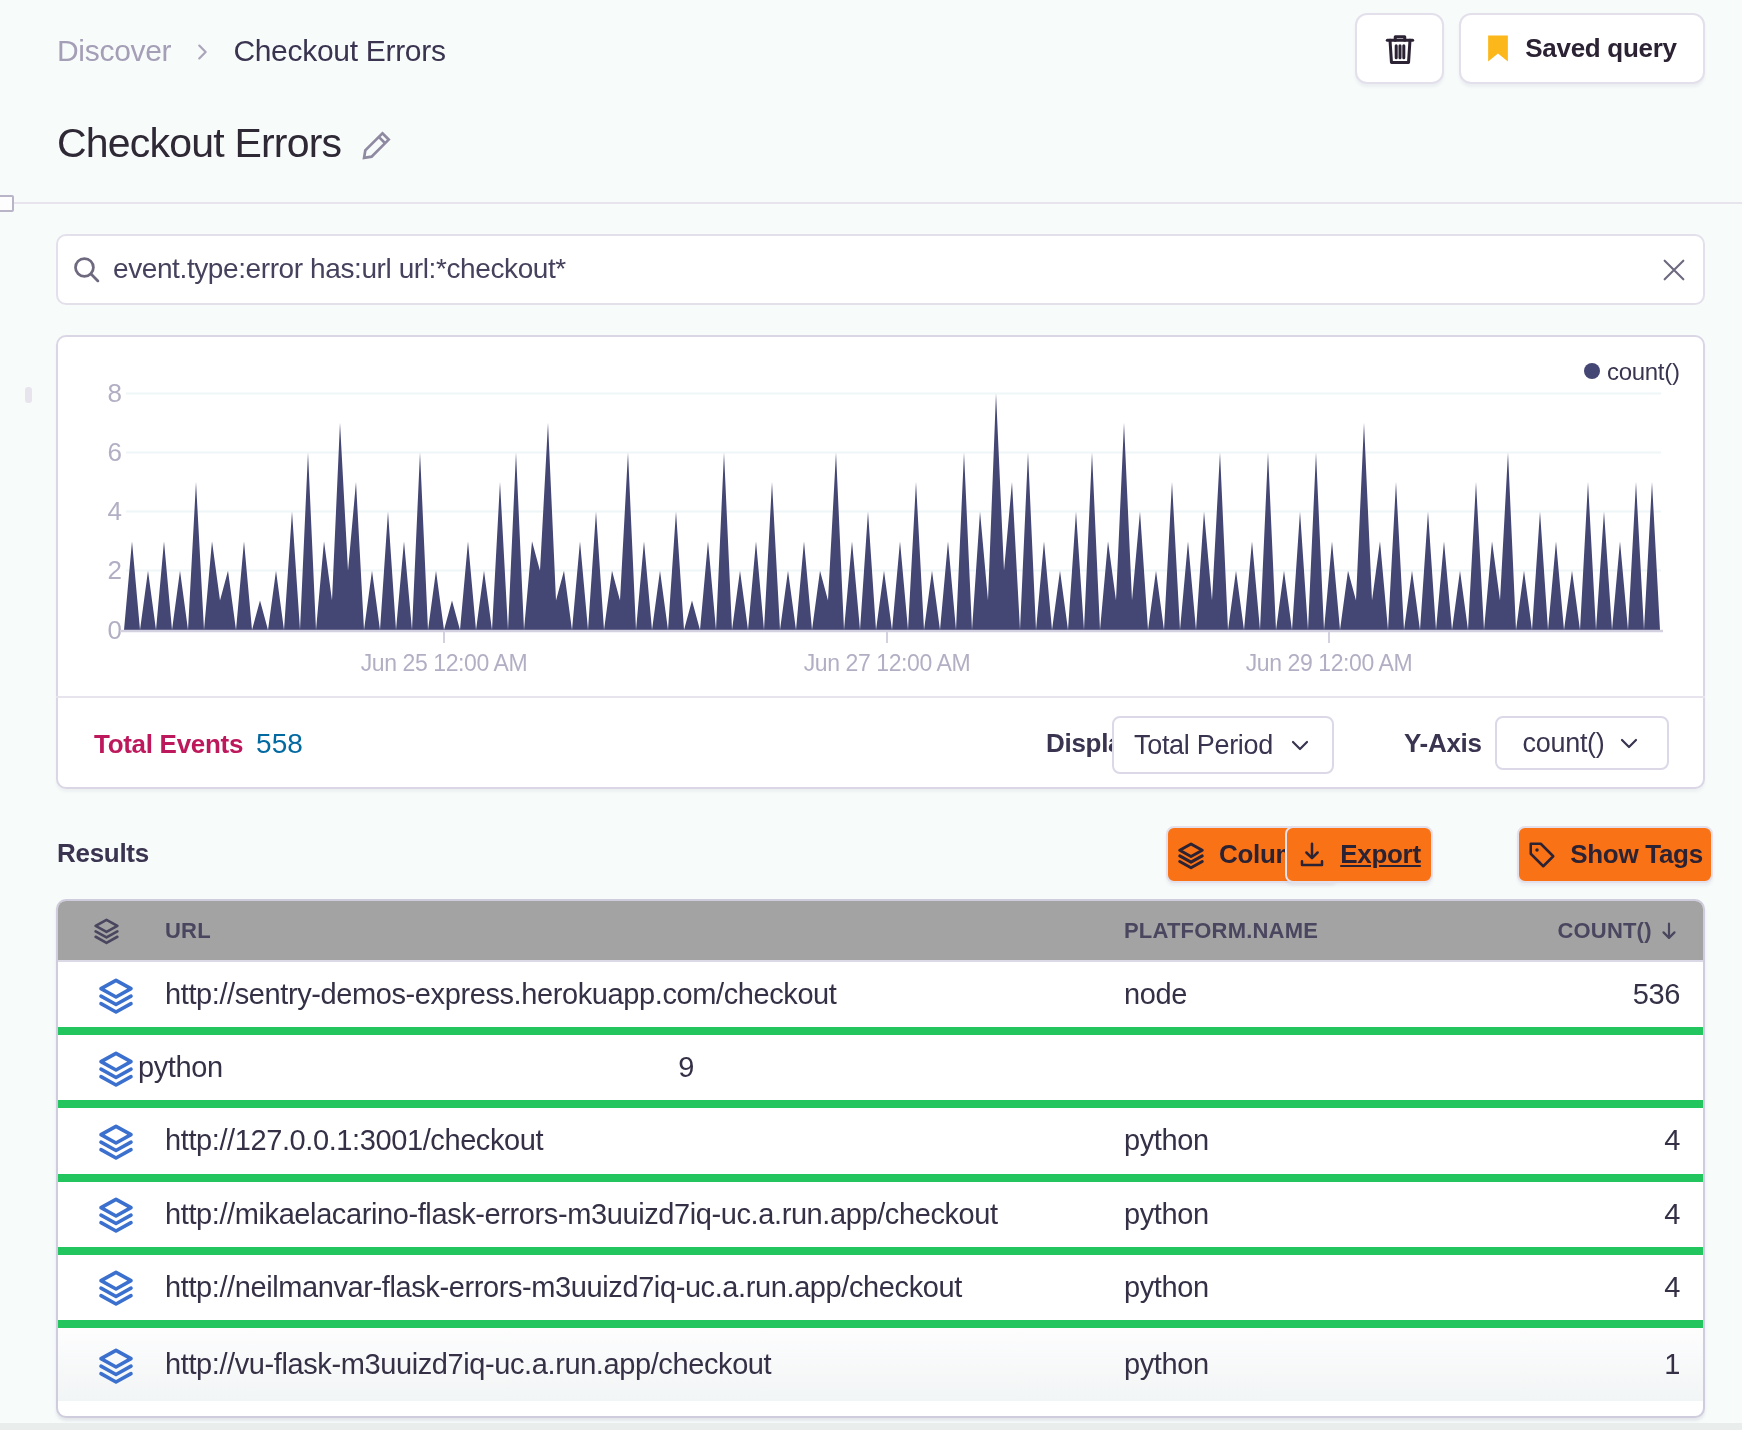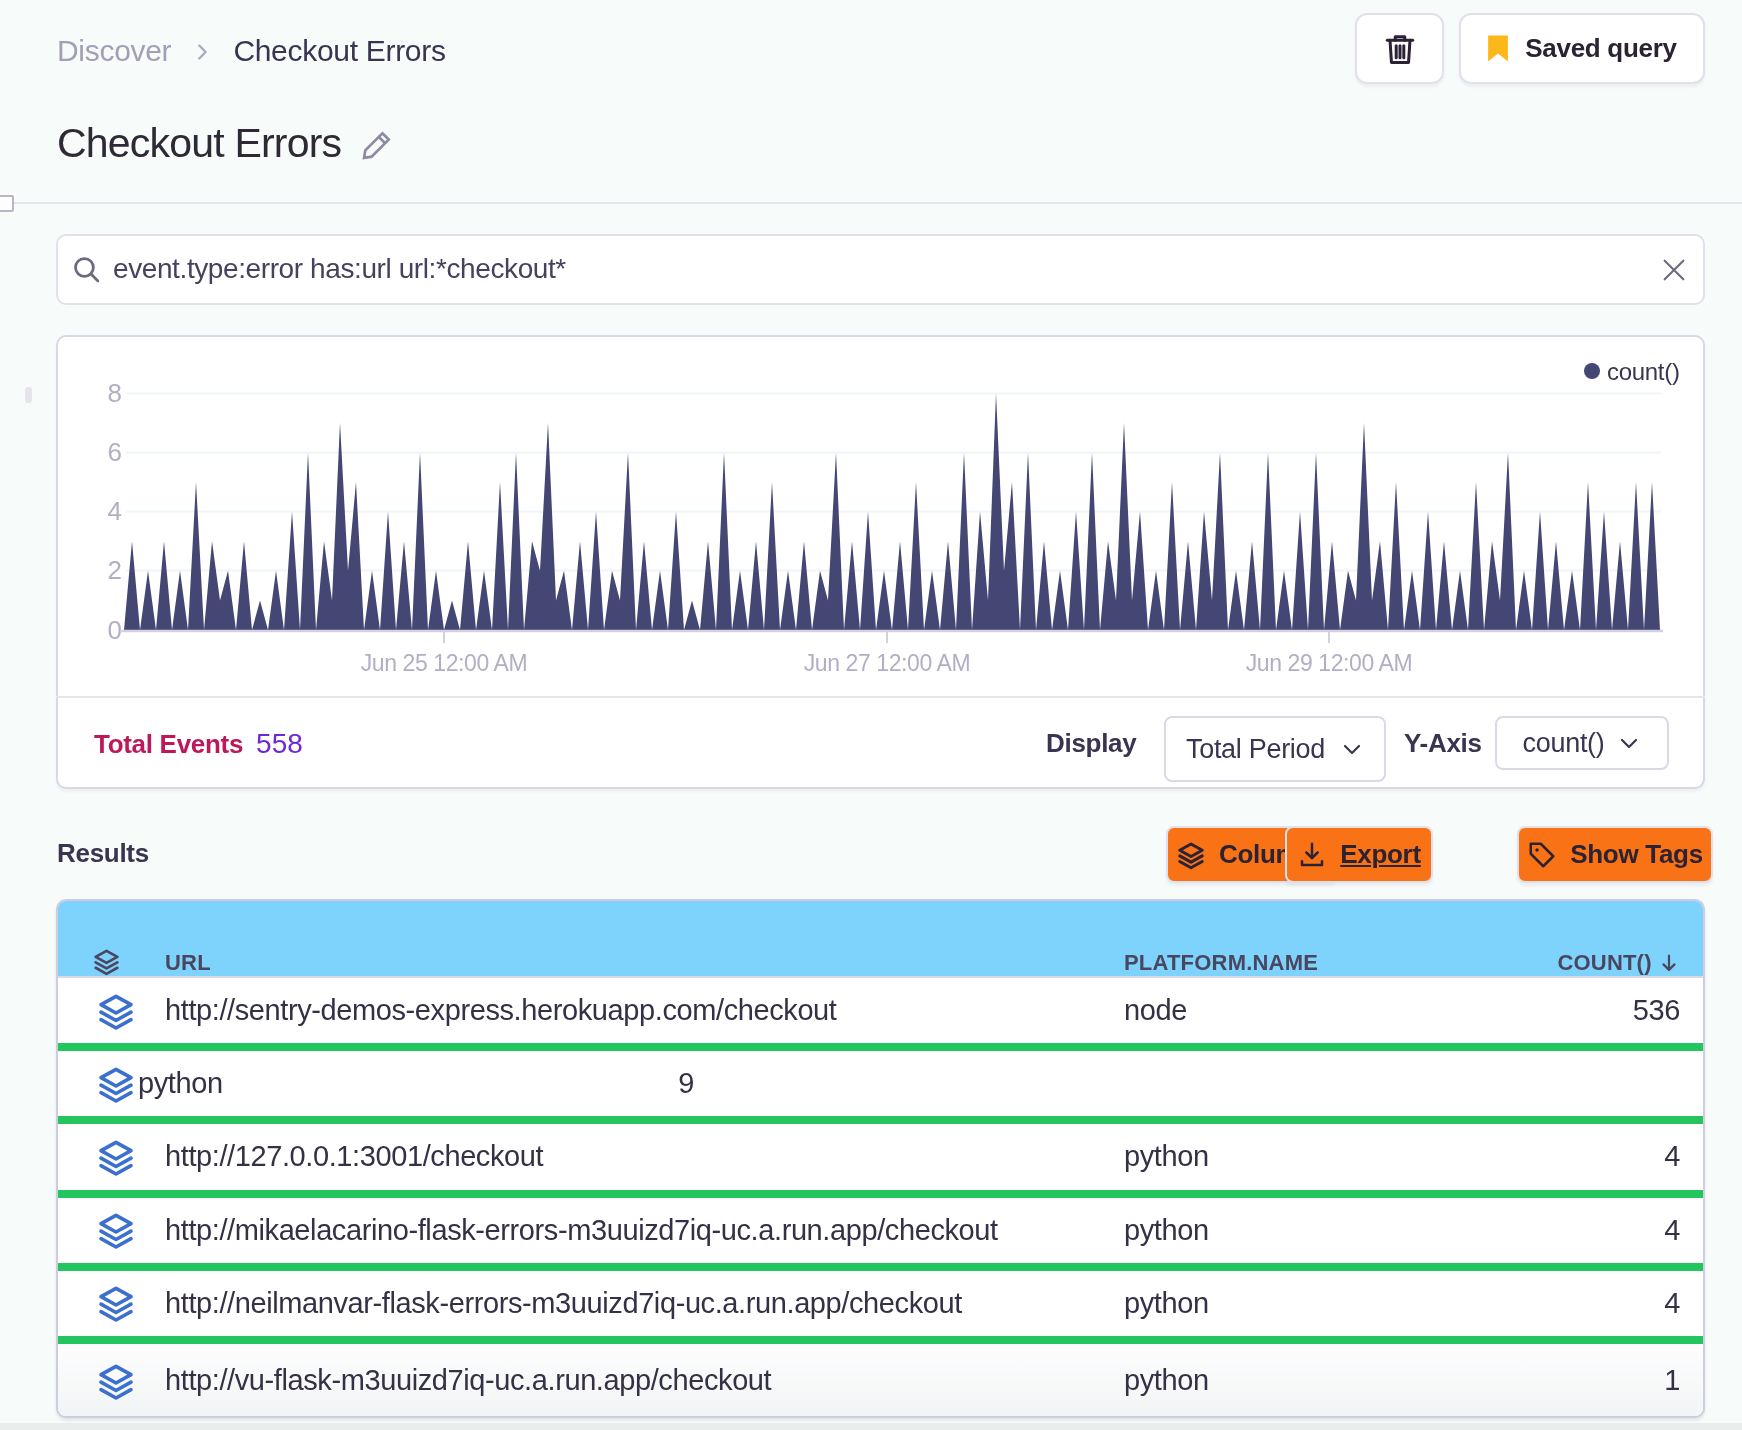--- a/index.html
+++ b/index.html
@@ -13,33 +13,33 @@
 .savedq { left:1459px; top:13px; width:246px; height:71px; font-size:26px; letter-spacing:-0.3px; gap:16px; }
 .hr1 { left:0; top:202px; width:1742px; height:2px; background:#e7e4ee; }
 .tinybox { left:-6px; top:195px; width:20px; height:17px; background:#fdfdfe; border:2px solid #b9b4c7; border-radius:2px; }
 .tinypill { left:25px; top:387px; width:7px; height:16px; background:#e7e4ee; border-radius:3px; }
 .search { left:56px; top:234px; width:1649px; height:71px; background:#fff; border:2px solid #e3e0ec; border-radius:10px; }
 .searchtext { left:113px; top:253px; font-size:28px; color:#46415c; letter-spacing:-0.4px; }
 .panel { left:56px; top:335px; width:1649px; height:454px; background:#fff; border:2px solid #dad6e6; border-radius:10px; box-shadow:0 3px 3px rgba(64,56,98,0.05); }
 .cfooter { left:56px; top:696px; width:1649px; height:93px; border-top:2px solid #e7e4ee; }
 .tev { left:94px; top:728px; display:flex; align-items:baseline; gap:13px; }
 .tev b { font-size:26px; color:#be185d; letter-spacing:-0.3px; }
-.tev span { font-size:28px; color:#6d28d9; }
+.tev span { font-size:28px; color:#0369a1; }
 .display-l { left:1046px; top:728px; font-size:26px; color:#3a3450; font-weight:700; letter-spacing:-0.3px; }
 .yaxis-l { left:1404px; top:728px; font-size:26px; color:#3a3450; font-weight:700; letter-spacing:-0.3px; }
 .drop { position:absolute; background:#fff; border:2px solid #dcd8e7; border-radius:8px; display:flex; align-items:center; justify-content:center; gap:13px; font-size:27px; color:#3a3450; letter-spacing:-0.3px; white-space:nowrap; }
-.d1 { left:1164px; top:716px; width:222px; height:66px;gap:15px; }
+.d1 { left:1112px; top:716px; width:222px; height:58px;gap:15px; }
 .d2 { left:1495px; top:716px; width:174px; height:54px; }
 .results { left:57px; top:838px; font-size:26px; color:#3a3450; font-weight:700; letter-spacing:-0.3px; }
 .rbtn { position:absolute; top:826px; height:57px; background:#f97316; border:2px solid #e3e0ec; border-radius:8px; box-shadow:0 3px 3px rgba(64,56,98,0.06); display:flex; align-items:center; justify-content:center; gap:13px; color:#2b2233; font-weight:700; font-size:26px; letter-spacing:-0.3px; white-space:nowrap; }
 .rb1 { left:1166px; width:172px; }
 .rb2 { left:1285px; width:148px;text-decoration:underline; }
 .rb3 { left:1517px; width:196px; }
 .table { left:56px; top:899px; width:1649px; height:519px; background:#fff; border:2px solid #cfccdd; border-radius:10px; box-shadow:0 3px 3px rgba(64,56,98,0.10); overflow:hidden; }
-.thead { display:flex; align-items:flex-end; height:77px; background:#7dd3fc; border-bottom:2px solid #dcd9e6; color:#4b465f; font-weight:700; font-size:22px; letter-spacing:0.2px; white-space:nowrap; }
+.thead { display:flex; align-items:center; height:61px; background:#a3a3a3; border-bottom:2px solid #dcd9e6; color:#4b465f; font-weight:700; font-size:22px; letter-spacing:0.2px; white-space:nowrap; }
 .trow { display:flex; align-items:center; height:73.2px; border-bottom:8px solid #22c55e; font-size:29px; color:#353046; letter-spacing:-0.4px; white-space:nowrap; }
 .tic { width:80px; padding-left:38px; display:flex; align-items:center; }
 .thead .tic { padding-left:34px; }
 .turl { padding-left:27px; flex:1; }
 .tplat { width:339px; }
 .tcnt { width:240px; padding-right:23px; text-align:right; }
 .bottomband { left:0; top:1423px; width:1742px; height:7px; background:#e9edec; }
 </style></head>
 <body>
 <div class="abs crumb">Discover <span class="crumbsep"><svg width="22" height="22" viewBox="0 0 24 24" fill="none" stroke="#aba4bb" stroke-width="2.4" stroke-linecap="round" stroke-linejoin="round" style="vertical-align:-2px">

